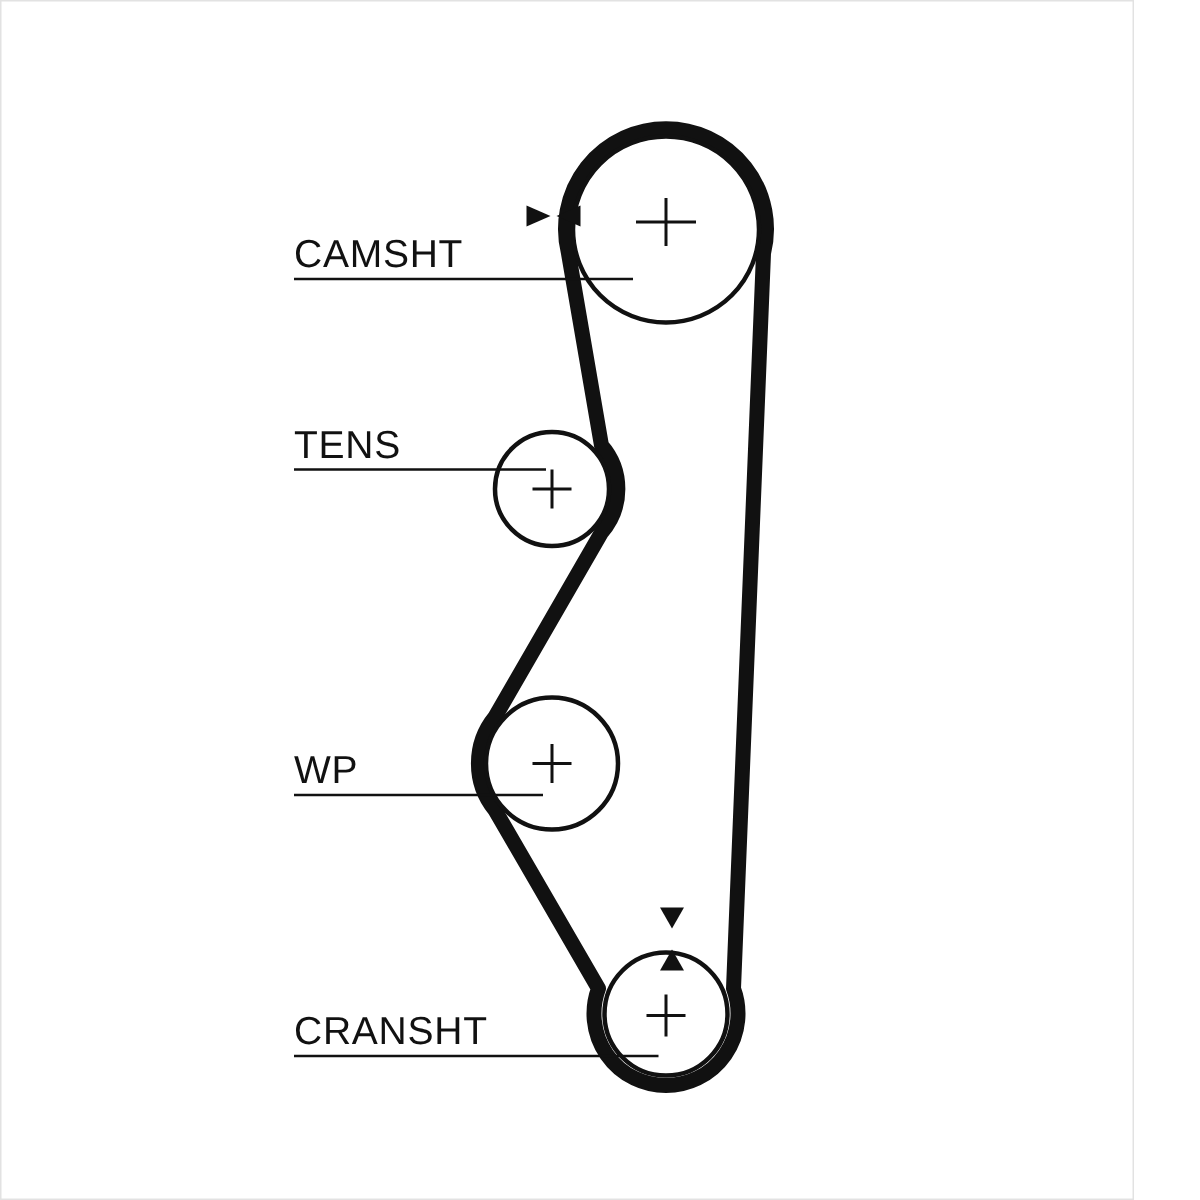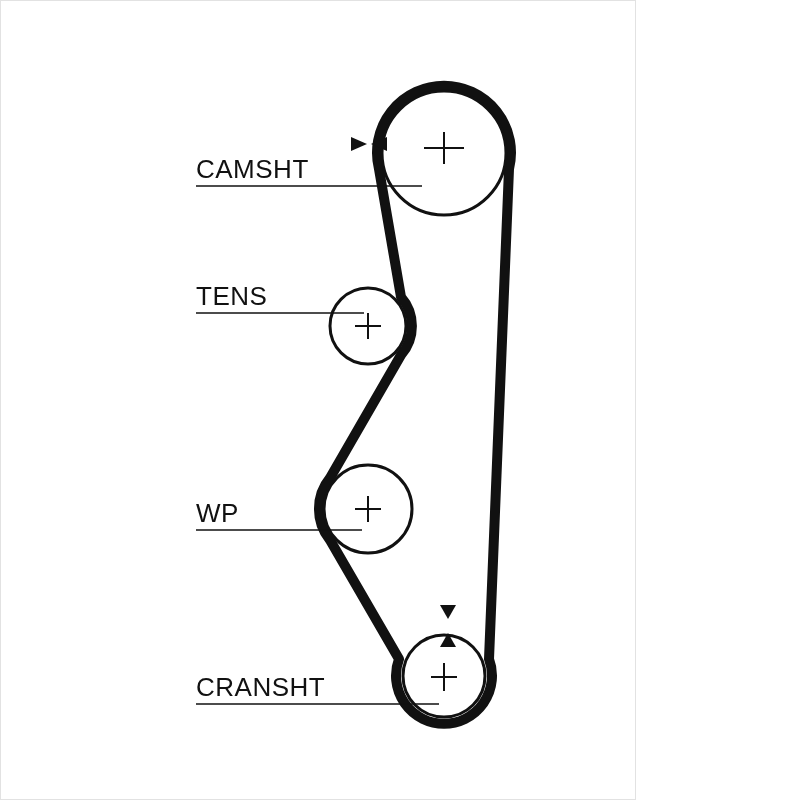--- a/index.html
+++ b/index.html
@@ -3,21 +3,21 @@
 <meta charset="utf-8">
 <style>
   html, body {
     margin: 0;
     padding: 0;
     background: #ffffff;
     font-family: "Liberation Sans", sans-serif;
   }
   .canvas {
     position: relative;
-    width: 636px;
+    width: 756px;
     height: 800px;
     box-sizing: border-box;
     background: #ffffff;
     border: 1px solid #e2e2e2;
     overflow: hidden;
   }
   svg { display: block; }
   .lbl {
     font-family: "Liberation Sans", sans-serif;
     font-size: 26px;

